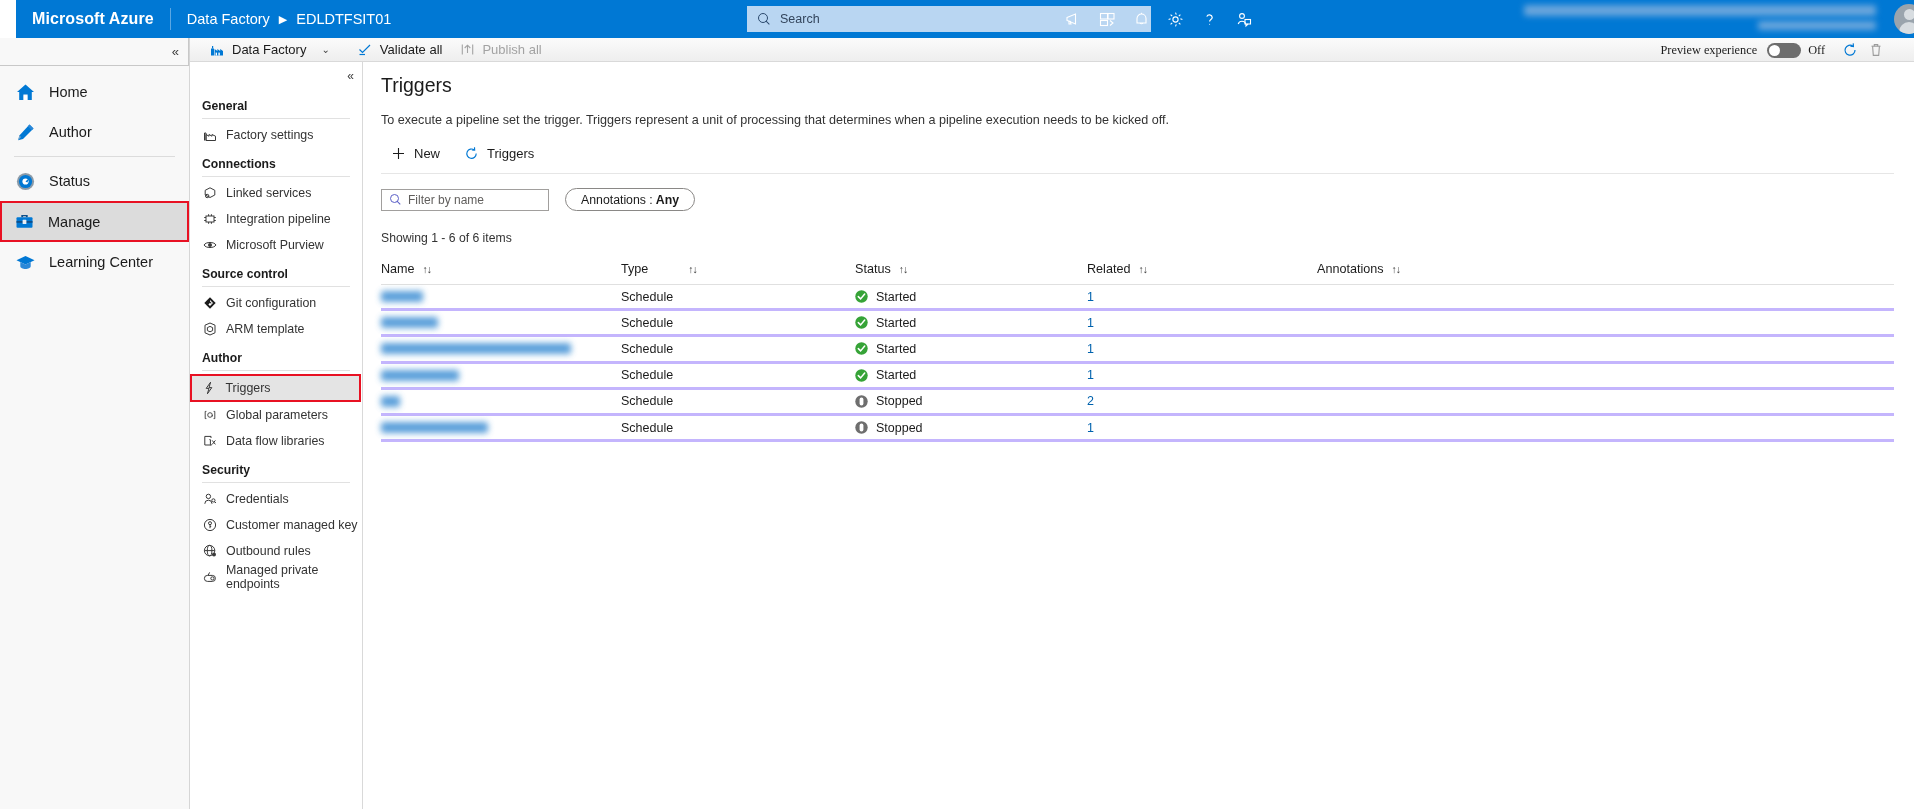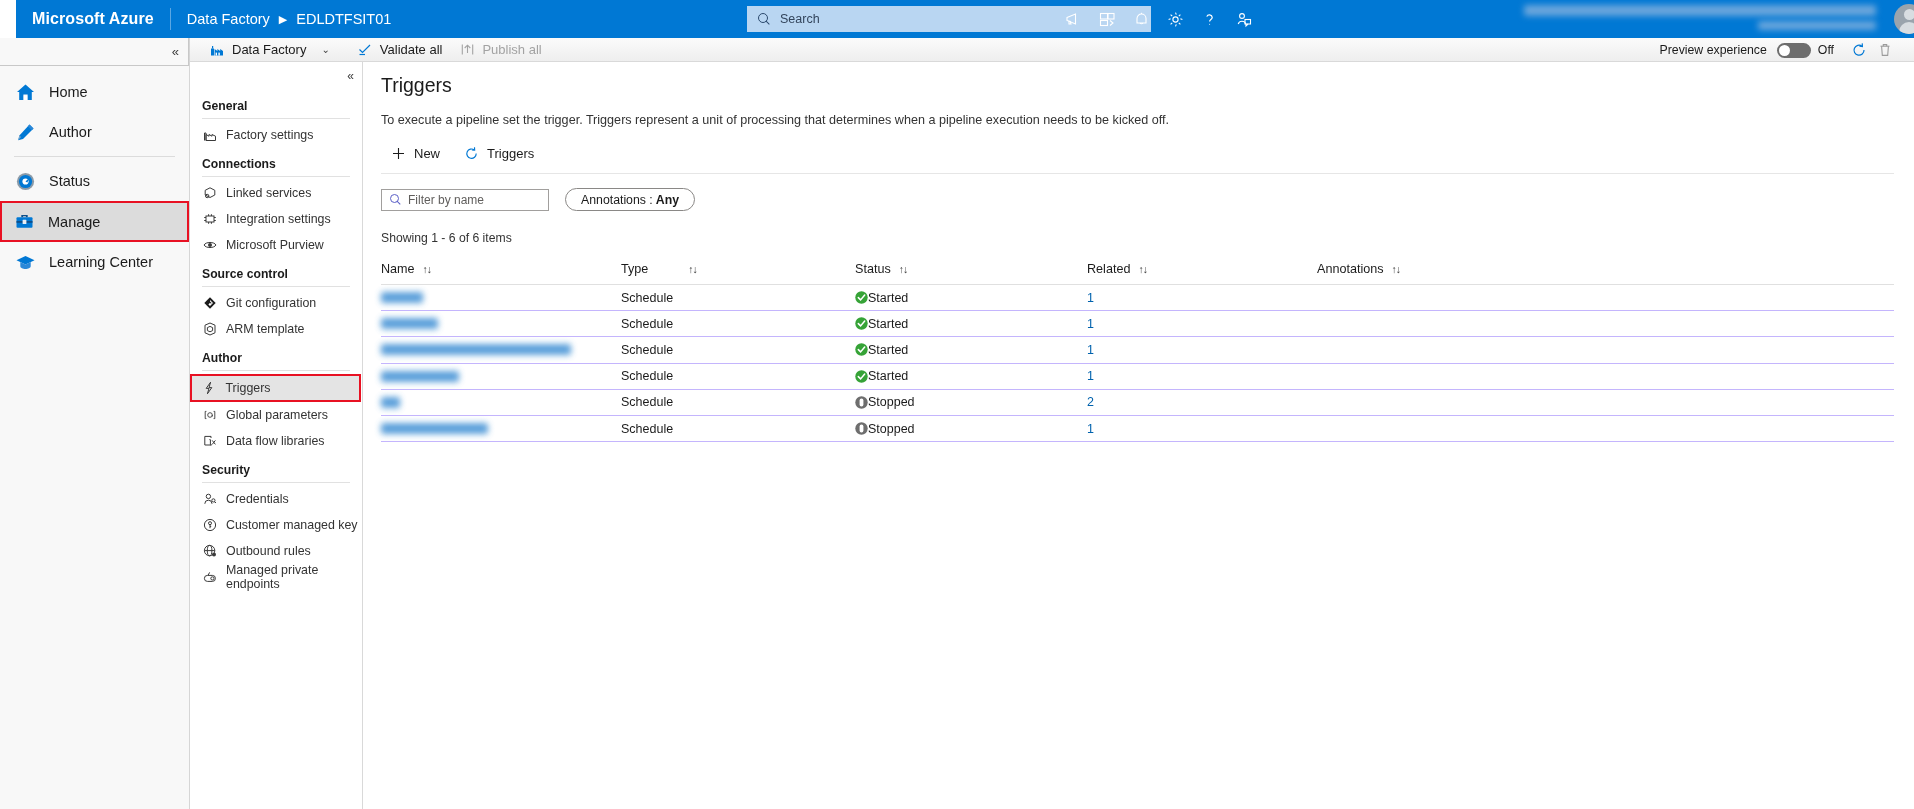--- a/index.html
+++ b/index.html
@@ -160,22 +160,22 @@
   .cmd {
     display: flex; align-items: center; gap: 7px;
     font-size: 13px; color: #1b1b1b; height: 24px;
     padding: 0 9px; cursor: pointer;
   }
   .cmd.disabled { color: #a3a3a3; }
   .cmd .cico { display: flex; align-items: center; }
   #cmd-df { margin-left: 11px; }
   #cmd-df-chev { font-size: 10px; color: #444; padding: 0 18px 0 6px; cursor:pointer;}
   #cmdbar-right {
-    position: absolute; right: 8px; top: 0; height: 24px;
-    display: flex; align-items: center; gap: 0px; padding-right: 8px;
+    position: absolute; right: 17px; top: 0; height: 24px;
+    display: flex; align-items: center; gap: 0px; padding-right: 8px; font-family: Liberation Serif, serif;
   }
   #preview-label { font-size: 12.3px; color: #1b1b1b; margin-right: 10px; }
   #preview-toggle {
     width: 34px; height: 15px; border-radius: 8px;
     background: #6e6e6e; position: relative; cursor: pointer;
   }
   #preview-toggle::after {
     content: ""; position: absolute; left: 2px; top: 2px;
     width: 11px; height: 11px; border-radius: 50%; background: #ffffff;
   }
@@ -244,29 +244,29 @@
   }
   .th { display: flex; align-items: center; gap: 8px; cursor: pointer; }
   .sorticon { font-size: 10.5px; color: #444; letter-spacing: -1px; }
   .c-name { width: 240px; }
   .c-type { width: 234px; gap: 40px; }
   .c-status { width: 232px; }
   .c-related { width: 230px; }
   .c-annot { width: 240px; }
   .trow {
     display: flex; align-items: center; height: 26.2px;
-    border-bottom: 1px solid #c4b5fd;
+    border-bottom: 3px solid #c4b5fd;
     font-size: 12.5px; color: #1b1b1b;
   }
   .cell { display: flex; align-items: center; }
   .name-blur {
     height: 11px; border-radius: 2px;
     background: #3e8fd4; filter: blur(3px); opacity: .85;
   }
-  .status-cell { display: flex; align-items: center; gap: 0; }
+  .status-cell { display: flex; align-items: center; gap: 8px; }
   .st-dot { width: 13px; height: 13px; flex: none; }
   .rel-link { color: #0062ad; cursor: pointer; }
 </style>
 </head>
 <body>
 
 <div id="azure-bar">
   <div class="az-brand">Microsoft Azure</div>
   <div class="az-divider"></div>
   <div class="az-crumb">Data Factory</div>
@@ -479,21 +479,21 @@
     <span>Linked services</span>
   </div>
   <div class="pitem">
     <span class="pico">
       <svg width="14" height="14" viewBox="0 0 14 14" fill="none" stroke="#3a3a3a" stroke-width="1">
         <rect x="3" y="4" width="8" height="6"></rect>
           <path d="M1.2 5.5 L3 5.5 M1.2 8.5 L3 8.5 M11 5.5 L12.8 5.5 M11 8.5 L12.8 8.5"></path>
         <path d="M5.6 2.2 L5.6 4 M8.4 2.2 L8.4 4 M5.6 10 L5.6 11.8 M8.4 10 L8.4 11.8"></path>
       </svg>
     </span>
-    <span>Integration settings</span>
+    <span>Integration pipeline</span>
   </div>
   <div class="pitem">
     <span class="pico">
       <svg width="14" height="14" viewBox="0 0 14 14" fill="none" stroke="#3a3a3a" stroke-width="1">
         <path d="M1 7 C3 3.6 11 3.6 13 7 C11 10.4 3 10.4 1 7 Z"></path>
           <circle cx="7" cy="7" r="2" fill="#3a3a3a" stroke="none"></circle>
       </svg>
     </span>
     <span>Microsoft Purview</span>
   </div>

